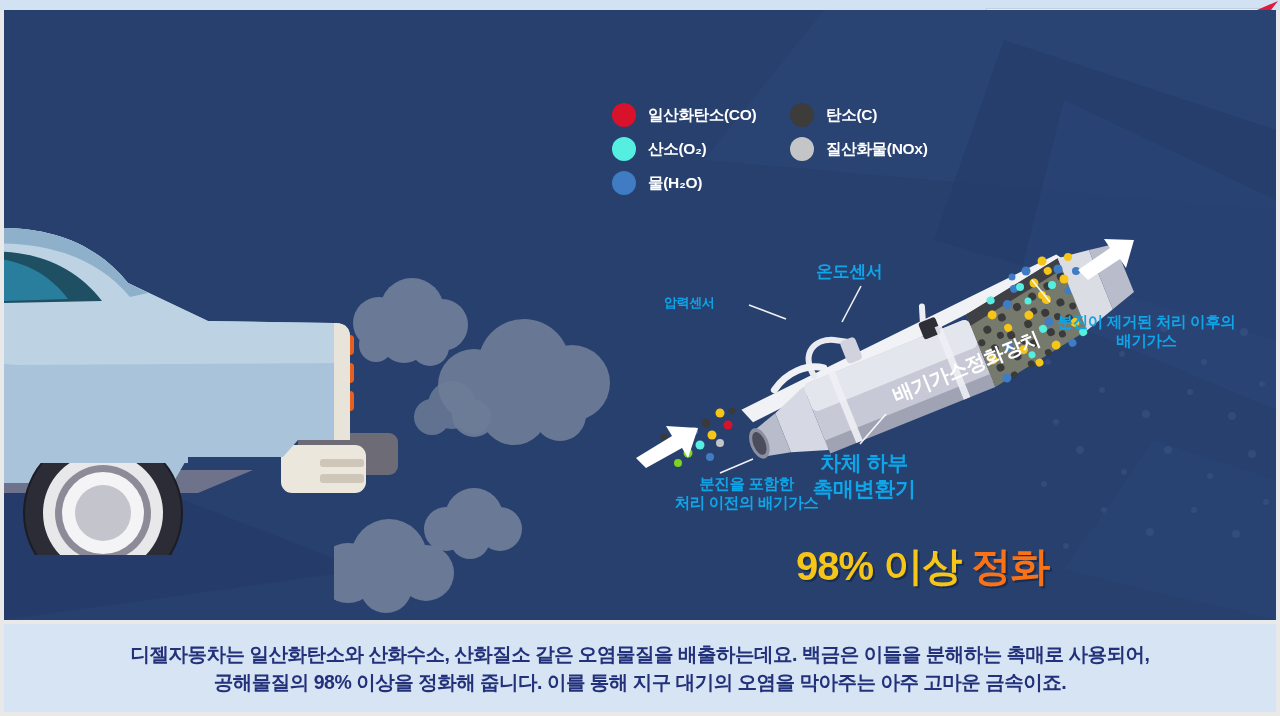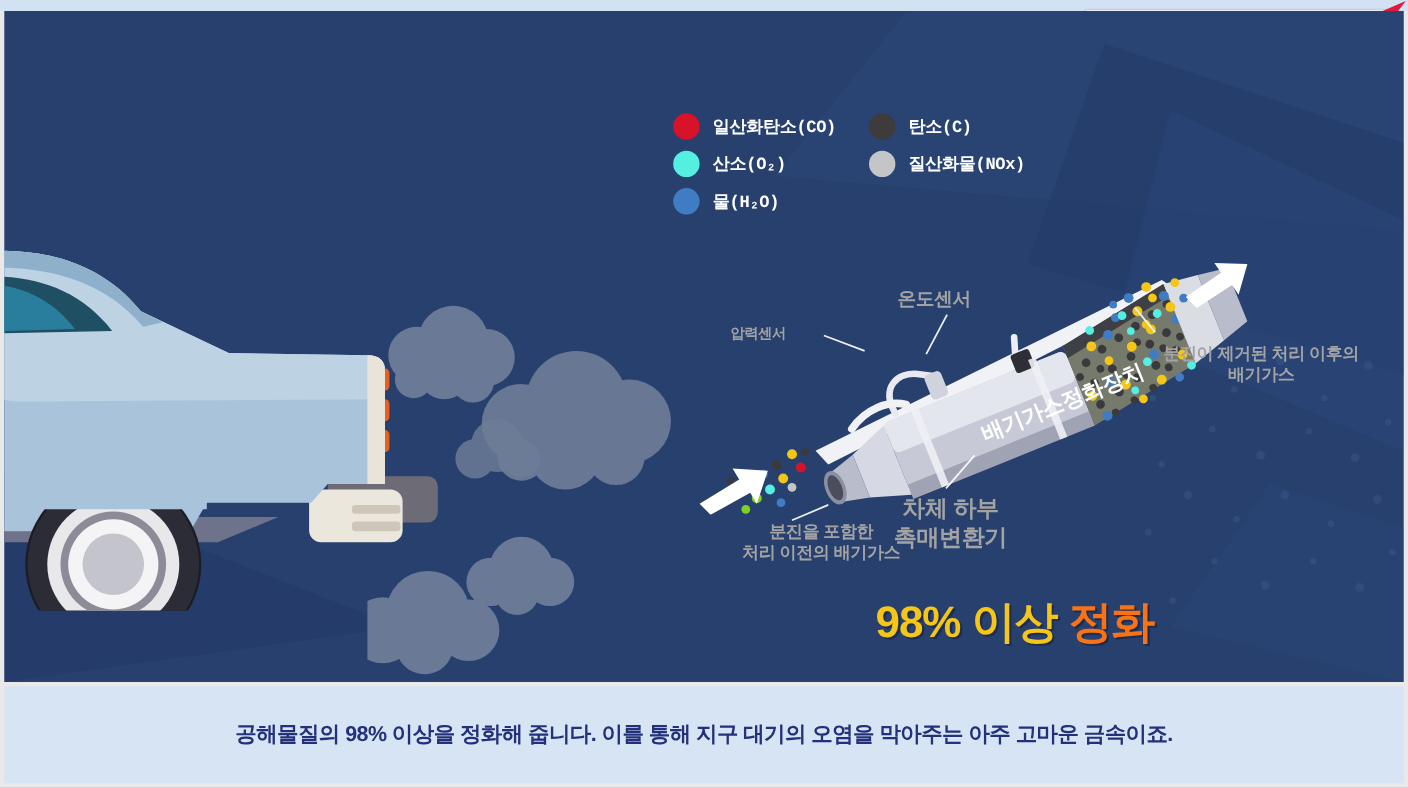--- a/index.html
+++ b/index.html
@@ -56,26 +56,25 @@
   }
   .legend-row{display:flex;align-items:center;height:34px;}
   .legend-cell{display:flex;align-items:center;}
   .legend-cell.col1{width:178px;}
   .legend-dot{
     width:24px;height:24px;border-radius:50%;flex:none;margin-right:12px;
   }
   .legend-label{
     color:#ffffff;font-size:15.5px;font-weight:bold;white-space:nowrap;
     letter-spacing:-.3px;
-    font-family:Liberation Mono, monospace;
   }
 
   
   .callout{
-    position:absolute;color:#a3a3a3;font-weight:bold;letter-spacing:-.4px;
+    position:absolute;color:#0ea5e9;font-weight:bold;letter-spacing:-.4px;
     text-align:center;line-height:1.22;white-space:pre-line;
   }
   .c-pressure{left:660px;top:285px;font-size:13px;}
   .c-temp{left:812px;top:252px;font-size:17px;}
   .c-after{left:1035px;top:303px;font-size:15.5px;width:215px;}
   .c-before{left:660px;top:465px;font-size:15.5px;width:165px;}
   .c-under{left:805px;top:440px;font-size:21px;width:110px;}
   .c-device{
     left:885px;top:375px;font-size:20px;color:#ffffff;
     transform:rotate(-22deg);transform-origin:left top;white-space:nowrap;
@@ -413,16 +412,17 @@
         </div>
       </div>
     </div>
 
     <div class="headline">
       <span class="hl-num">98% 이상</span><span class="hl-rest"> 정화</span>
     </div>
   </div>
 
   <div class="caption-panel">
+    <div class="caption-line">디젤자동차는 일산화탄소와 산화수소, 산화질소 같은 오염물질을 배출하는데요. 백금은 이들을 분해하는 촉매로 사용되어,</div>
     <div class="caption-line">공해물질의 98% 이상을 정화해 줍니다. 이를 통해 지구 대기의 오염을 막아주는 아주 고마운 금속이죠.</div>
   </div>
 
 </div>
 
 </body></html>

